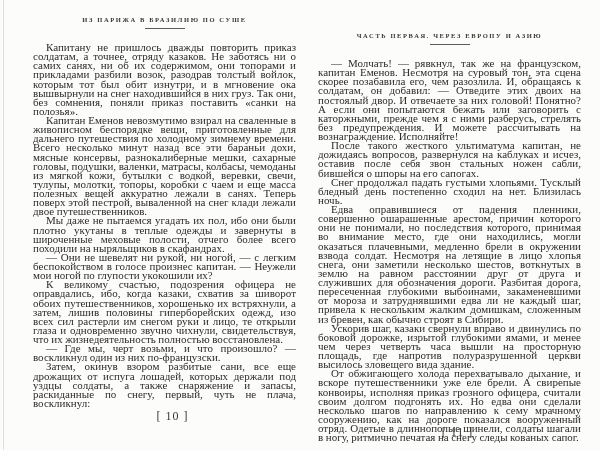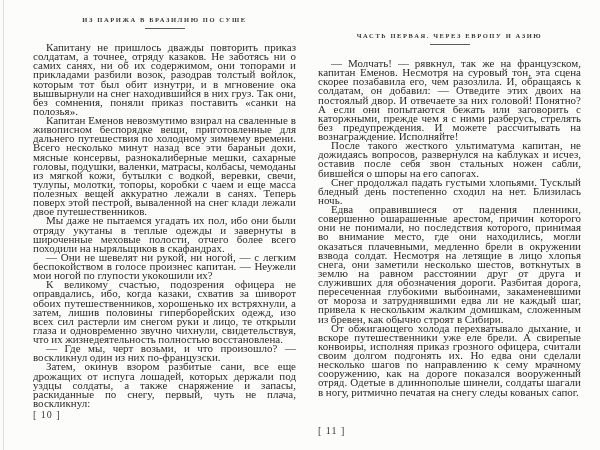--- a/index.html
+++ b/index.html
@@ -62,42 +62,43 @@
     color: #2e2b28;
   }
   .page-body p {
     margin: 0;
     text-indent: 13px;
     word-spacing: -0.2px;
   }
   .folio {
     position: absolute;
     top: 409px;
-    left: 0;
+    left: 8px;
     width: 100%;
-    font-size: 10px;
+    text-align: center;
+    font-size: 12px;
     letter-spacing: 1px;
     color: #3a3733;
   }
 </style>
 </head>
 <body>
 
 <div class="scan-edge"></div>
 
 <div class="page page-left">
   <div class="running-head">ИЗ ПАРИЖА В БРАЗИЛИЮ ПО СУШЕ</div>
   <div class="head-rule"></div>
   <div class="page-body">
 
       <p>Капитану не пришлось дважды повторить приказ солдатам, а точнее, отряду казаков. Не заботясь ни о самих санях, ни об их содержимом, они топорами и прикладами разбили возок, разодрав толстый войлок, которым тот был обит изнутри, и в мгновение ока вышвырнули на снег находившийся в них груз. Так они, без сомнения, поняли приказ поставить «санки на полозья».</p>
 
       <p>Капитан Еменов невозмутимо взирал на сваленные в живописном беспорядке вещи, приготовленные для дальнего путешествия по холодному зимнему времени. Всего несколько минут назад все эти бараньи дохи, мясные консервы, разнокалиберные мешки, сахарные головы, подушки, валенки, матрасы, колбасы, чемоданы из мягкой кожи, бутылки с водкой, веревки, свечи, тулупы, молотки, топоры, коробки с чаем и еще масса полезных вещей аккуратно лежали в санях. Теперь поверх этой пестрой, вываленной на снег клади лежали двое путешественников.</p>
 
-      <p>Мы даже не пытаемся угадать их пол, ибо они были отряду укутаны в теплые одежды и завернуты в широченные меховые полости, отчего более всего походили на ныряльщиков в скафандрах.</p>
+      <p>Мы даже не пытаемся угадать их пол, ибо они были плотно укутаны в теплые одежды и завернуты в широченные меховые полости, отчего более всего походили на ныряльщиков в скафандрах.</p>
 
       <p>— Они не шевелят ни рукой, ни ногой, — с легким беспокойством в голосе произнес капитан. — Неужели мои ногой по глупости укокошили их?</p>
 
       <p>К великому счастью, подозрения офицера не оправдались, ибо, когда казаки, схватив за шиворот обоих путешественников, хорошенько их встряхнули, а затем, лишив половины гиперборейских одежд, изо всех сил растерли им снегом руки и лицо, те открыли глаза и одновременно звучно чихнули, свидетельствуя, что их жизнедеятельность полностью восстановлена.</p>
 
       <p>— Где мы, черт возьми, и что произошло? — воскликнул один из них по-французски.</p>
 
 
       <p>Затем, окинув взором разбитые сани, все еще дрожащих от испуга лошадей, которых держали под уздцы солдаты, а также снаряжение и запасы, раскиданные по снегу, первый, чуть не плача, воскликнул:</p>
 
@@ -112,18 +113,19 @@
 
       <p>— Молчать! — рявкнул, так же на французском, капитан Еменов. Несмотря на суровый тон, эта сцена скорее позабавила его, чем разозлила. И, обращаясь к солдатам, он добавил: — Отведите этих двоих на постоялый двор. И отвечаете за них головой! Понятно? А если они попытаются бежать или заговорить с каторжными, прежде чем я с ними разберусь, стрелять без предупреждения. И можете рассчитывать на вознаграждение. Исполняйте!</p>
 
       <p>После такого жесткого ультиматума капитан, не дожидаясь вопросов, развернулся на каблуках и исчез, оставив после себя звон стальных ножен сабли, бившейся о шпоры на его сапогах.</p>
 
       <p>Снег продолжал падать густыми хлопьями. Тусклый бледный день постепенно сходил на нет. Близилась ночь.</p>
 
       <p>Едва оправившиеся от падения пленники, совершенно ошарашенные арестом, причин которого они не понимали, но последствия которого, принимая во внимание место, где они находились, могли оказаться плачевными, медленно брели в окружении взвода солдат. Несмотря на летящие в лицо хлопья снега, они заметили несколько шестов, воткнутых в землю на равном расстоянии друг от друга и служивших для обозначения дороги. Разбитая дорога, пересеченная глубокими выбоинами, закаменевшими от мороза и затруднявшими едва ли не каждый шаг, привела к нескольким жалким домишкам, сложенным из бревен, как обычно строят в Сибири.</p>
 
 
+      <p>Ускорив шаг, казаки свернули вправо и двинулись по боковой дорожке, изрытой глубокими ямами, и менее чем через четверть часа вышли на просторную площадь, где напротив полуразрушенной церкви высилось зловещего вида здание.</p>
 
       <p>От обжигающего холода перехватывало дыхание, и вскоре путешественники уже еле брели. А свирепые конвоиры, исполняя приказ грозного офицера, считали своим долгом подгонять их. Но едва они сделали несколько шагов по направлению к сему мрачному сооружению, как на дороге показался вооруженный отряд. Одетые в длиннополые шинели, солдаты шагали в ногу, ритмично печатая на снегу следы кованых сапог.</p>
 
     </div>
   <div class="folio">[ 11 ]</div>
 </div>
 
 </body></html>

